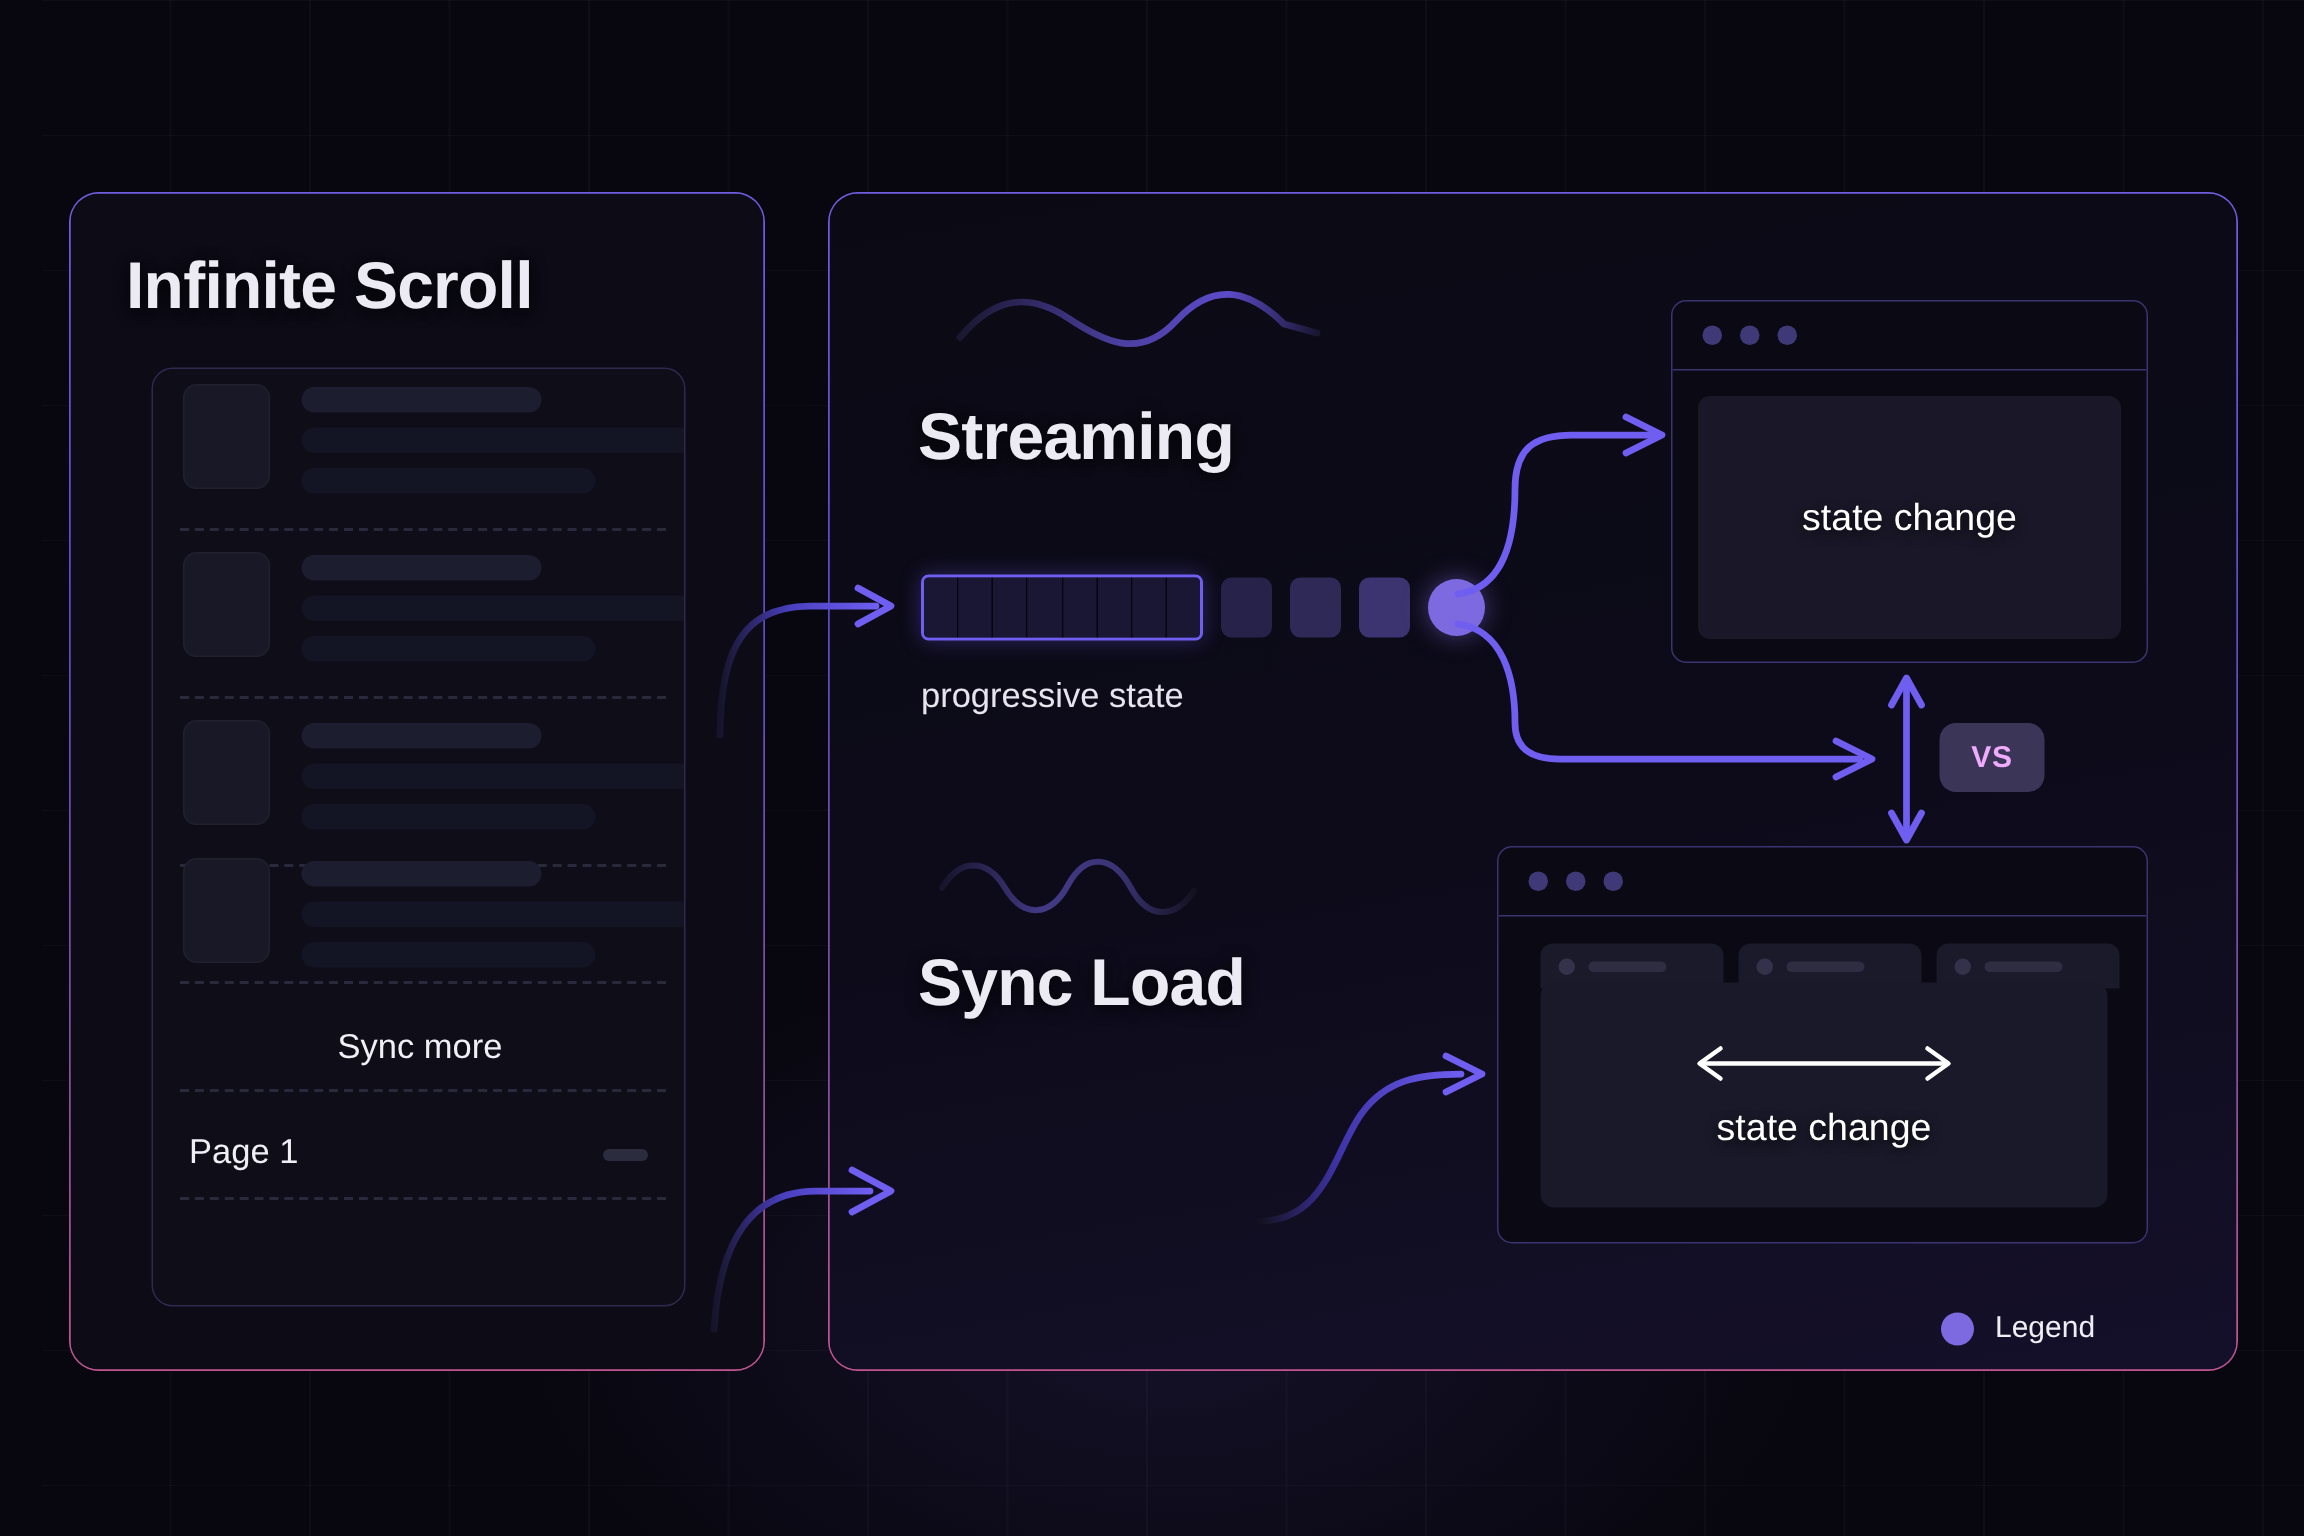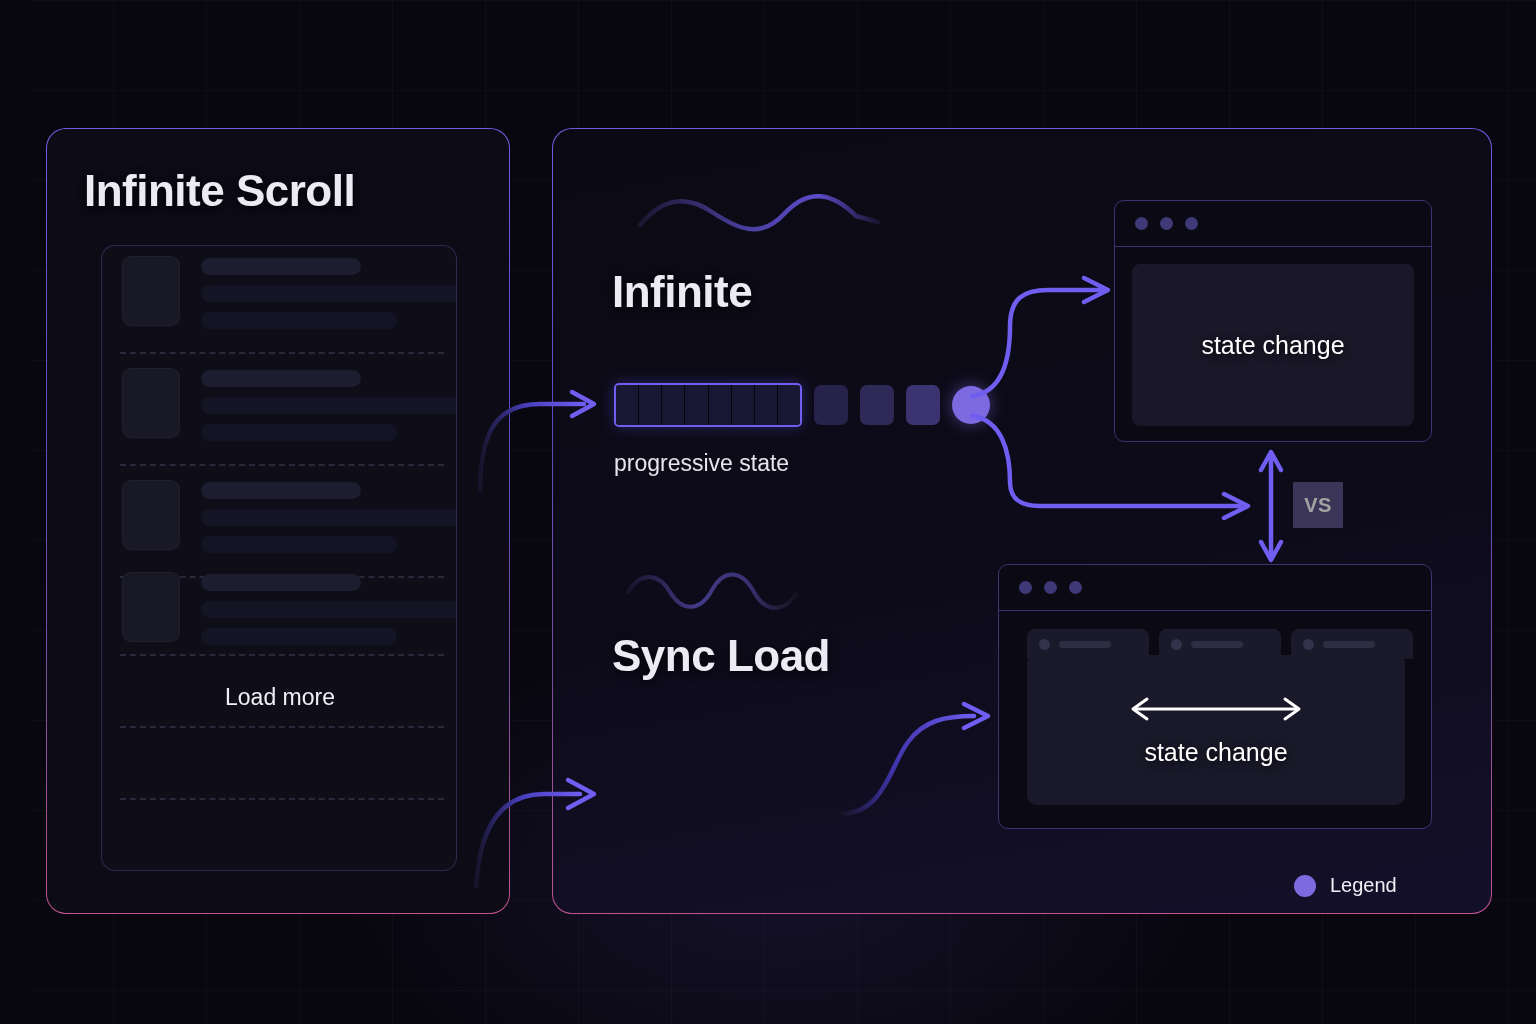--- a/index.html
+++ b/index.html
@@ -116,23 +116,23 @@
   .tabshape u{ width:11px; height:11px; border-radius:50%; background:#33324a; display:block; }
   .tabshape s{ width:52px; height:7px; border-radius:4px; background:#2e2d42; display:block; }
   #tab-content{
     position:absolute; left:28px; top:44px; width:378px; height:150px;
     border-radius:9px 9px 9px 9px; background:#1a1929;
     display:flex; flex-direction:column; align-items:center; justify-content:center; gap:14px;
   }
 
   
   #vs-badge{
-    position:absolute; left:1265px; top:482px; width:50px; height:46px; border-radius:1px;
+    position:absolute; left:1265px; top:482px; width:70px; height:46px; border-radius:11px;
     background:#3b3557; display:flex; align-items:center; justify-content:center;
-    color:#a3a3a3; font-size:20px; font-weight:700; letter-spacing:.5px;
+    color:#f0abfc; font-size:20px; font-weight:700; letter-spacing:.5px;
   }
   .legend{ position:absolute; left:1266px; top:874px; display:flex; align-items:center; gap:14px; }
   .legend-dot{ width:22px; height:22px; border-radius:50%; background:#7d6ae0; }
   .legend-label{ font-size:20px; color:#efeef5; }
 
   svg.overlay{ position:absolute; inset:0; width:1536px; height:1024px; pointer-events:none; }
 </style>
 </head>
 <body>
 
@@ -166,22 +166,26 @@
         <div class="sk-bar sk-b3" style="width:196px"></div>
       </div>
       <div class="divider" style="top: 330px;"></div>
       <div class="sk-row" style="top: 326px;">
         <div class="sk-thumb"></div>
         <div class="sk-bar sk-b1" style="width:160px"></div>
         <div class="sk-bar sk-b2" style="width:262px"></div>
         <div class="sk-bar sk-b3" style="width:196px"></div>
       </div>
       <div class="divider" style="top: 408px;"></div>
-      <div id="load-more" style="top: 438px;">Load more</div>
+      <div id="load-more" style="top: 438px;">Sync more</div>
       <div class="divider" style="top: 480px;"></div>
+      <div class="pg-row" style="top: 492px;">
+        <span class="pg-label">Page 1</span>
+        <span class="pg-dash"></span>
+      </div>
       <div class="divider" style="top: 552px;"></div>
     </div>
 
   <div class="panel" id="right-panel"></div>
 
   <svg class="overlay" id="squiggle-1" style="position:absolute;left:0;top:0;">
     <path d="M612 225 C 636 196, 660 196, 684 212 S 732 240, 756 214 S 804 192, 828 216 L 850 222" fill="none" stroke="url(#sqgrad1)" stroke-width="4.5" stroke-linecap="round"></path>
     <defs>
       <linearGradient id="sqgrad1" x1="0" y1="0" x2="1" y2="0">
         <stop offset="0%" stop-color="#1a1730"></stop>
@@ -205,21 +209,21 @@
         <stop offset="40%" stop-color="#4034ab"></stop>
         <stop offset="100%" stop-color="#6f5ef0"></stop>
       </linearGradient>
     </defs>
   </svg>
 
   <svg class="overlay">
     <path d="M600 592 C 612 572, 630 572, 642 592 S 672 612, 684 590 S 714 570, 726 592 S 756 612, 768 594" fill="none" stroke="url(#sqgrad2)" stroke-width="4" stroke-linecap="round"></path>
   </svg>
 
-  <div class="panel-title" id="streaming-title">Infinite</div>
+  <div class="panel-title" id="streaming-title">Streaming</div>
   <div class="panel-title" id="synctabs-title">Sync Load</div>
 
   <div id="token-strip">
     <div id="token-bar">
         <i></i>
         <i></i>
         <i></i>
         <i></i>
         <i></i>
         <i></i>

